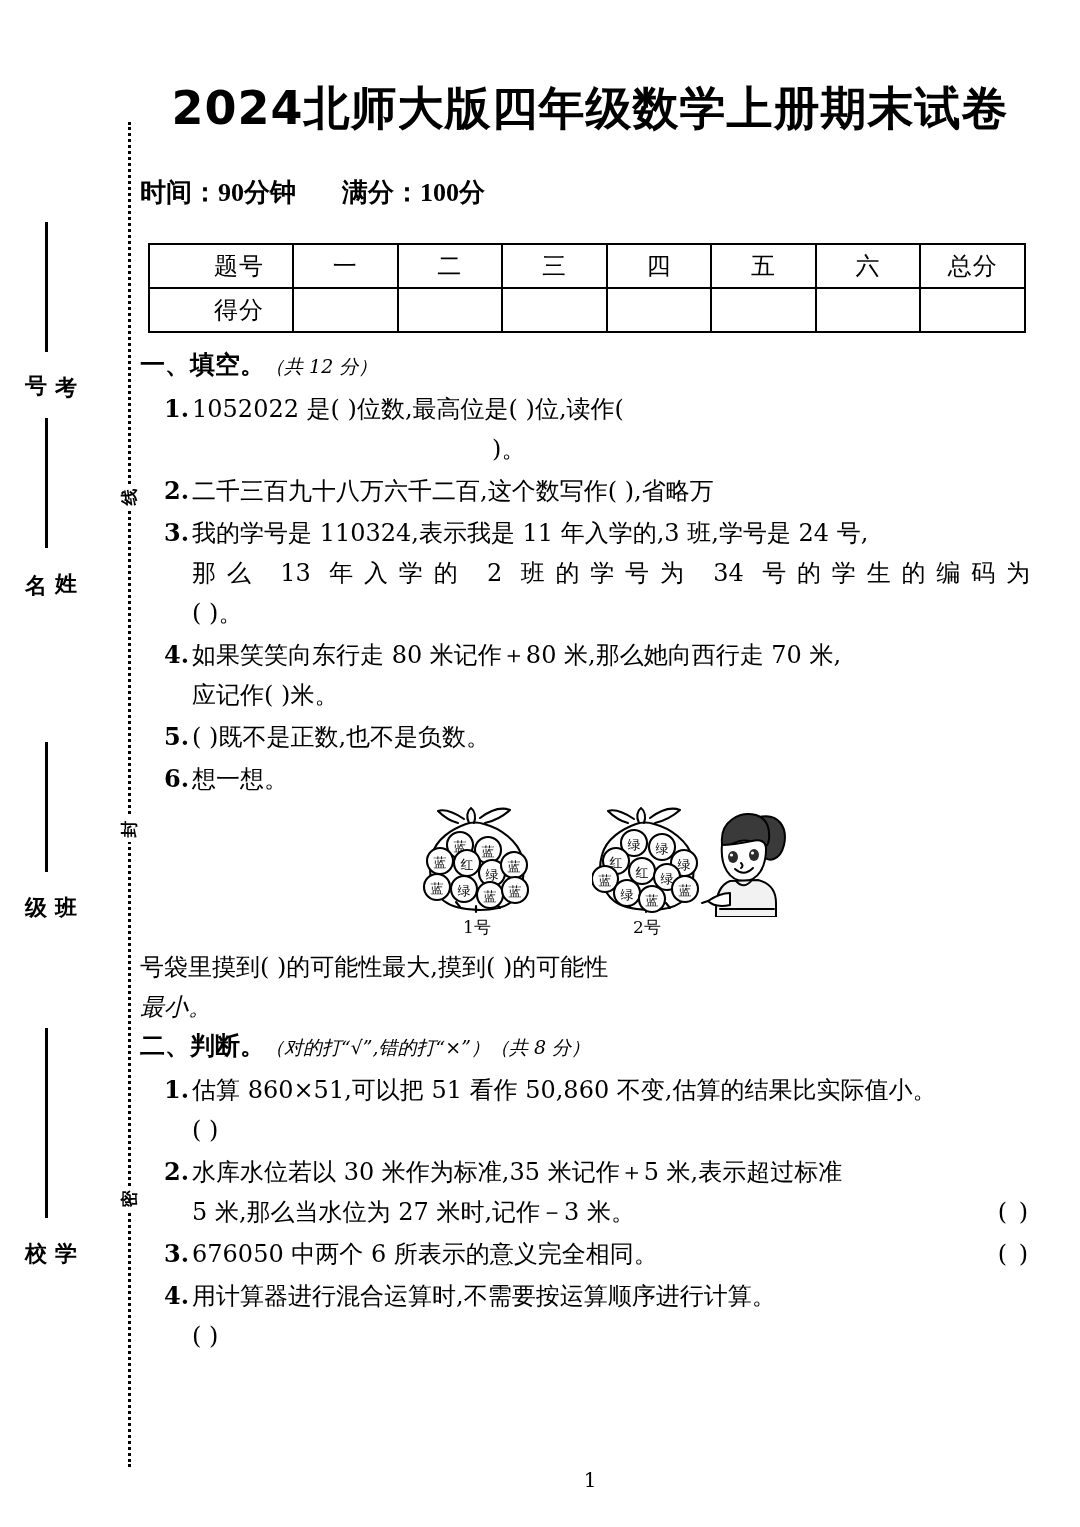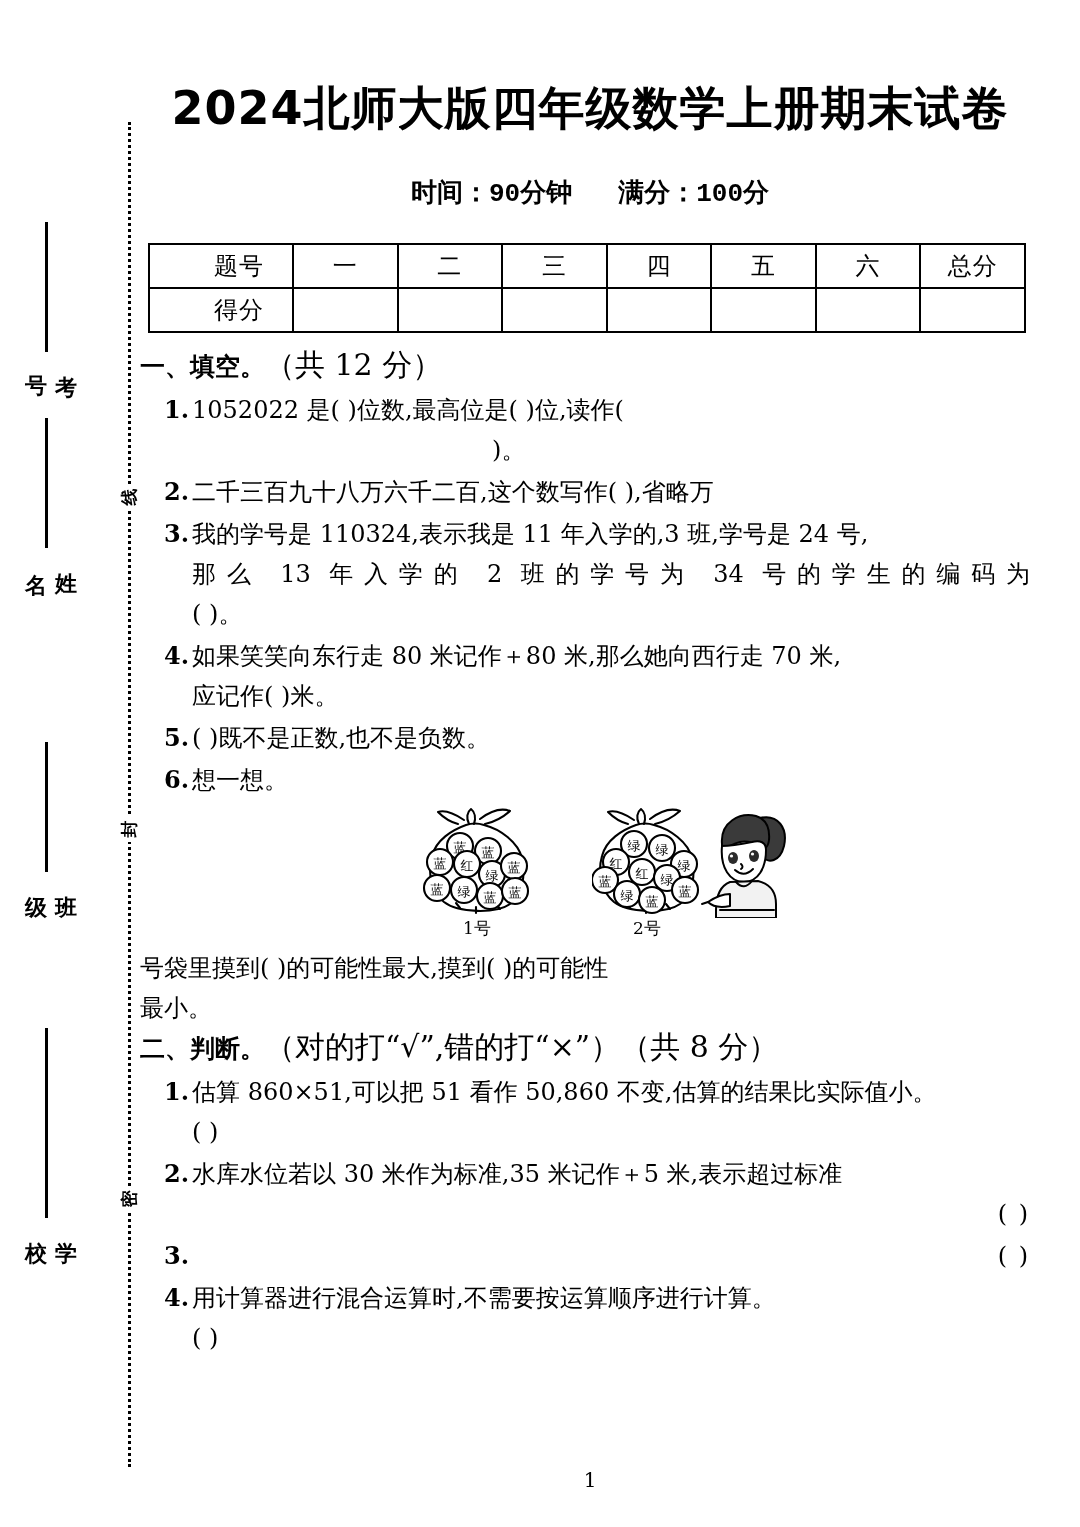--- a/index.html
+++ b/index.html
@@ -88,24 +88,24 @@
     font-weight: bold;
     letter-spacing: 1px;
     font-family: "DejaVu Sans", "Liberation Sans", sans-serif;
     white-space: nowrap;
   }
   .exam-subtitle {
     position: absolute;
     left: 0;
     top: 175px;
     width: 900px;
-    text-align: center;
+    text-align: left;
     font-size: 26px;
     font-weight: bold;
-    font-family: Liberation Mono, monospace;
+    font-family: Liberation Serif, serif;
   }
   .exam-subtitle .gap { display: inline-block; width: 46px; }
 
   
   .score-table {
     position: absolute;
     left: 8px;
     top: 243px;
     width: 878px;
     border-collapse: collapse;
@@ -130,21 +130,21 @@
     width: 890px;
   }
   .sec-head {
     font-size: 25px;
     font-weight: bold;
     margin: 0 0 6px 0;
     letter-spacing: 0px;
     line-height: 34px;
     white-space: nowrap;
   }
-  .sec-head .hw { font-weight: normal; font-size: 30px; }
+  .sec-head .hw { font-weight: normal; font-size: 19px; font-style: italic; }
 
   .q {
     display: flex;
     font-size: 24px;
     line-height: 40px;
     margin: 0 0 2px 0;
     padding-left: 24px;
   }
   .q-num {
     flex: 0 0 auto;
@@ -440,21 +440,21 @@
 
             <path d="M20 104 L74 104"></path>
           </g>
         </svg>
       </div>
     </div>
 
     <div class="q" style="padding-left:24px;">
       <span class="q-body">
         <span class="brk" style="margin-left:-24px;">号袋里摸到(            )的可能性最大,摸到(            )的可能性</span>
-        <span class="brk" style="margin-left:-24px;">最小。</span>
+        <span class="brk" style="margin-left:-24px;font-style:italic;">最小。</span>
       </span>
     </div>
 
     <div class="sec-head" style="margin-top:0;">
       <span>二、判断。</span><span class="hw">（对的打“√”,错的打“×”）（共 8 分）</span>
     </div>
 
     <div class="q">
       <span class="q-num">1.</span>
       <span class="q-body">
@@ -462,28 +462,30 @@
         <span class="brk" style="text-align:right;">(      )</span>
       </span>
     </div>
 
     <div class="q">
       <span class="q-num">2.</span>
       <span class="q-body">
         <span class="brk">水库水位若以 30 米作为标准,35 米记作＋5 米,表示超过标准</span>
         <span class="brk">
           <span class="tf-mark">(      )</span>
+          <span>5 米,那么当水位为 27 米时,记作－3 米。</span>
         </span>
       </span>
     </div>
 
     <div class="q">
       <span class="q-num">3.</span>
       <span class="q-body">
         <span class="tf-mark">(      )</span>
+        <span>676050 中两个 6 所表示的意义完全相同。</span>
       </span>
     </div>
 
     <div class="q">
       <span class="q-num">4.</span>
       <span class="q-body">
         <span class="brk">用计算器进行混合运算时,不需要按运算顺序进行计算。</span>
         <span class="brk" style="text-align:right;">(      )</span>
       </span>
     </div>

